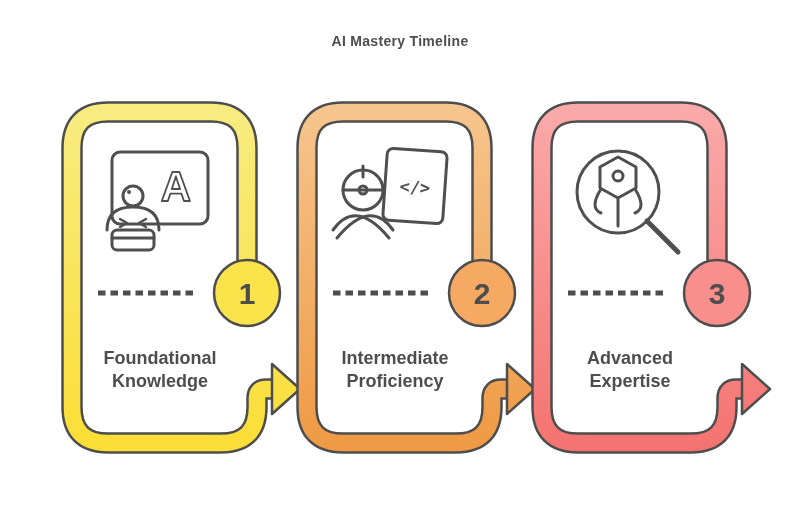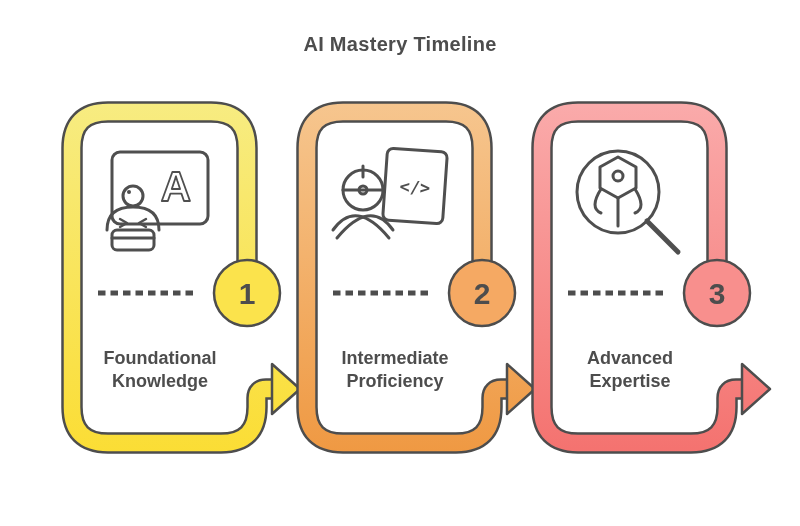--- a/index.html
+++ b/index.html
@@ -2,21 +2,21 @@
 <html><head>
 <meta charset="utf-8">
 <style>
   html,body { margin:0; padding:0; background:#ffffff; }
   .canvas {
     position:relative; width:800px; height:526px; background:#ffffff;
     font-family:"Liberation Sans", sans-serif; overflow:hidden;
   }
   .title {
     position:absolute; top:33px; left:0; width:100%;
-    text-align:center; font-weight:bold; font-size:20px;
+    text-align:center; font-weight:bold; font-size:14px;
     color:#4d4d4d; letter-spacing:0.3px;
   }
   svg.diagram { position:absolute; top:0; left:0; }
 
   .border-outline { fill:none; stroke:#4d4d4d; stroke-width:21.5; stroke-linejoin:round; }
   .border-color   { fill:none; stroke-width:16.5; stroke-linejoin:round; }
   .arrowhead      { stroke:#4d4d4d; stroke-width:2.5; stroke-linejoin:round; }
   .dashes         { stroke:#4d4d4d; stroke-width:5; stroke-dasharray:7.5 5; }
   .badge          { stroke:#4d4d4d; stroke-width:2.5; }
   .badge-num      { font-family:"Liberation Sans",sans-serif; font-weight:bold; font-size:30px;

